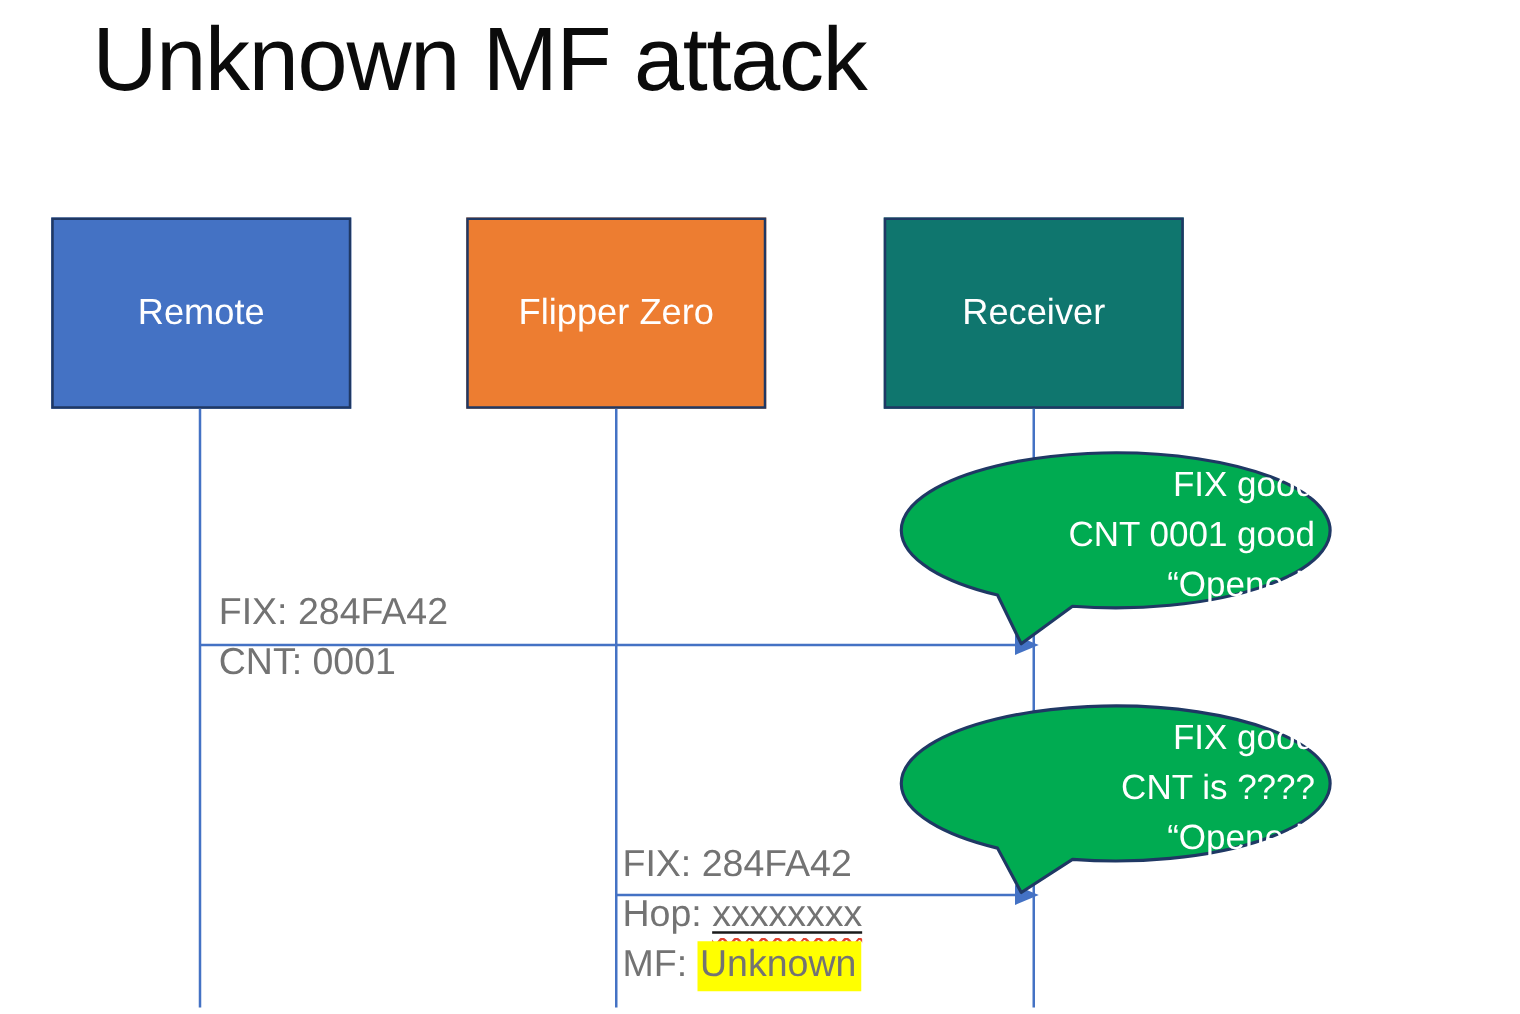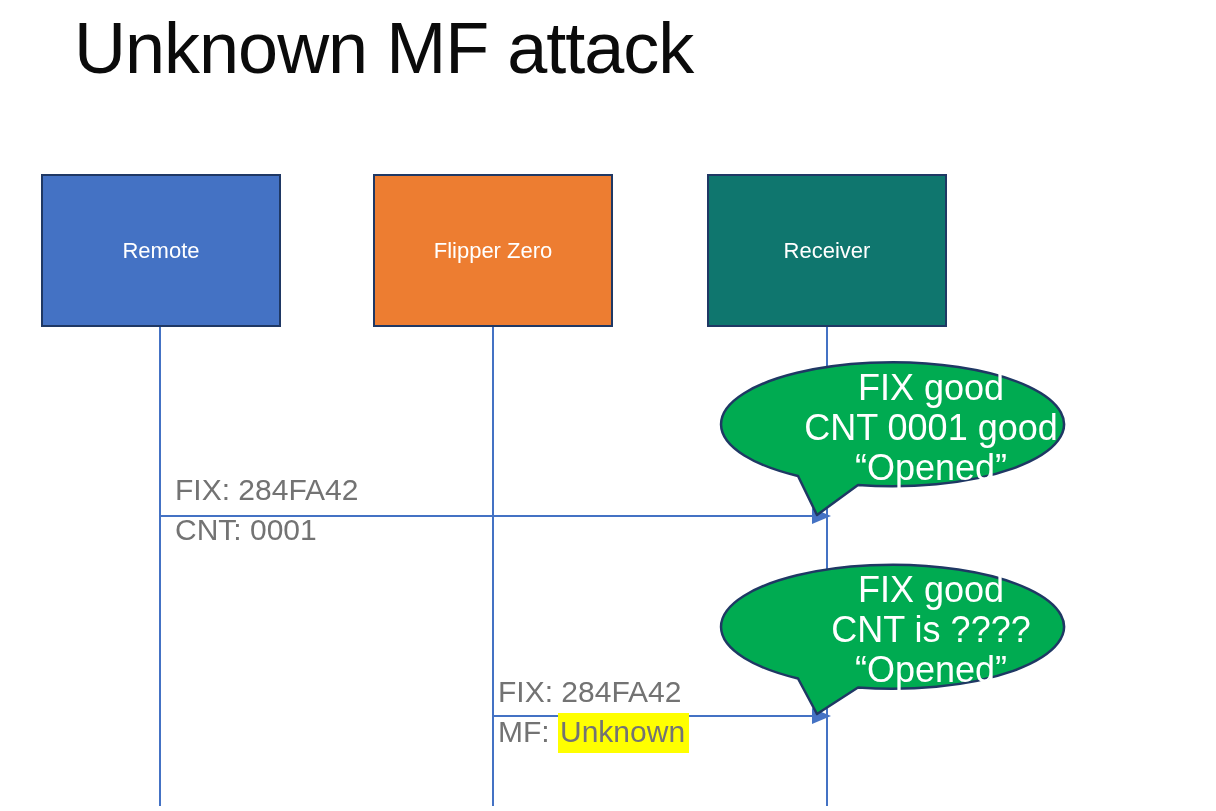--- a/index.html
+++ b/index.html
@@ -14,21 +14,21 @@
   }
   
   .actor{
     position:absolute;top:174px;width:240px;height:153px;
     border:2.5px solid #1f3864;box-sizing:border-box;
     display:flex;align-items:center;justify-content:center;
   }
   .actor--remote{left:41px;background:#4472C4;}
   .actor--flipper{left:373px;background:#ED7D31;}
   .actor--receiver{left:707px;background:#0f766e;}
-  .actor-label{color:#ffffff;font-size:22px;}
+  .actor-label{color:#ffffff;font-size:29px;}
   
   .lifeline{position:absolute;top:327px;height:479px;width:1.6px;background:#4472C4;}
   .lifeline--remote{left:159px;}
   .lifeline--flipper{left:492px;}
   .lifeline--receiver{left:826px;}
   
   .arrow-line{position:absolute;height:1.8px;background:#4472C4;}
   .arrow-line--1{left:160px;top:515px;width:654px;}
   .arrow-line--2{left:493px;top:715px;width:321px;}
   .arrow-head{
@@ -50,22 +50,22 @@
   }
   .solid-u{
     text-decoration:underline;text-decoration-style:solid;
     text-decoration-color:#1a1a1a;text-decoration-thickness:1.5px;
     text-underline-offset:4px;
   }
   
   .callout-layer{position:absolute;left:0;top:0;width:1216px;height:811px;pointer-events:none;}
   .bubble-shape{fill:#00AB51;stroke:#1F3864;stroke-width:2.5;stroke-linejoin:round;}
   .bubble-text{
-    position:absolute;left:759px;width:344px;text-align:center;
-    color:#ffffff;font-size:36px;line-height:40px;
+    position:absolute;left:708px;width:344px;text-align:right;
+    color:#ffffff;font-size:28px;line-height:40px;
   }
   .bubble-text--1{top:368px;}
   .bubble-text--2{top:570px;}
 </style>
 </head>
 <body>
 
 <div class="slide">
 
   <h1 class="title">Unknown MF attack</h1>
@@ -96,20 +96,23 @@
     <div>
       <span>CNT: 0001</span>
     </div>
   </div>
 
   <div class="msg msg--2">
     <div>
       <span>FIX: 284FA42</span>
     </div>
     <div>
+      <span>Hop: </span><span class="squiggle"><span class="solid-u">xxxxxxxx</span></span>
+    </div>
+    <div>
       <span>MF: </span><span class="hl">Unknown</span>
     </div>
   </div>
 
   <svg class="callout-layer" viewBox="0 0 1216 811" aria-hidden="true">
     <path class="bubble-shape" d="M 817 515 L 798 476 A 171.5 62 0 1 1 858 485 Z"></path>
     <path class="bubble-shape" d="M 817 714 L 798 678.5 A 171.5 62 0 1 1 858 687.5 Z"></path>
   </svg>
 
   <div class="bubble-text bubble-text--1">

